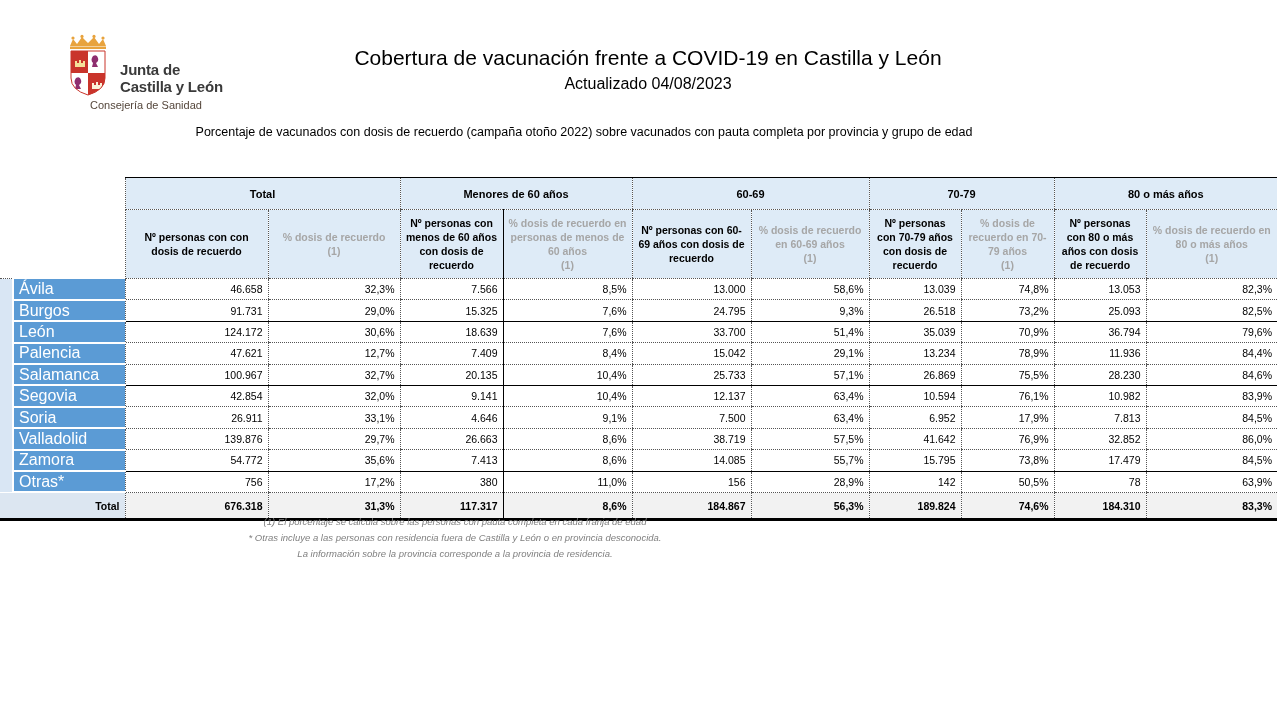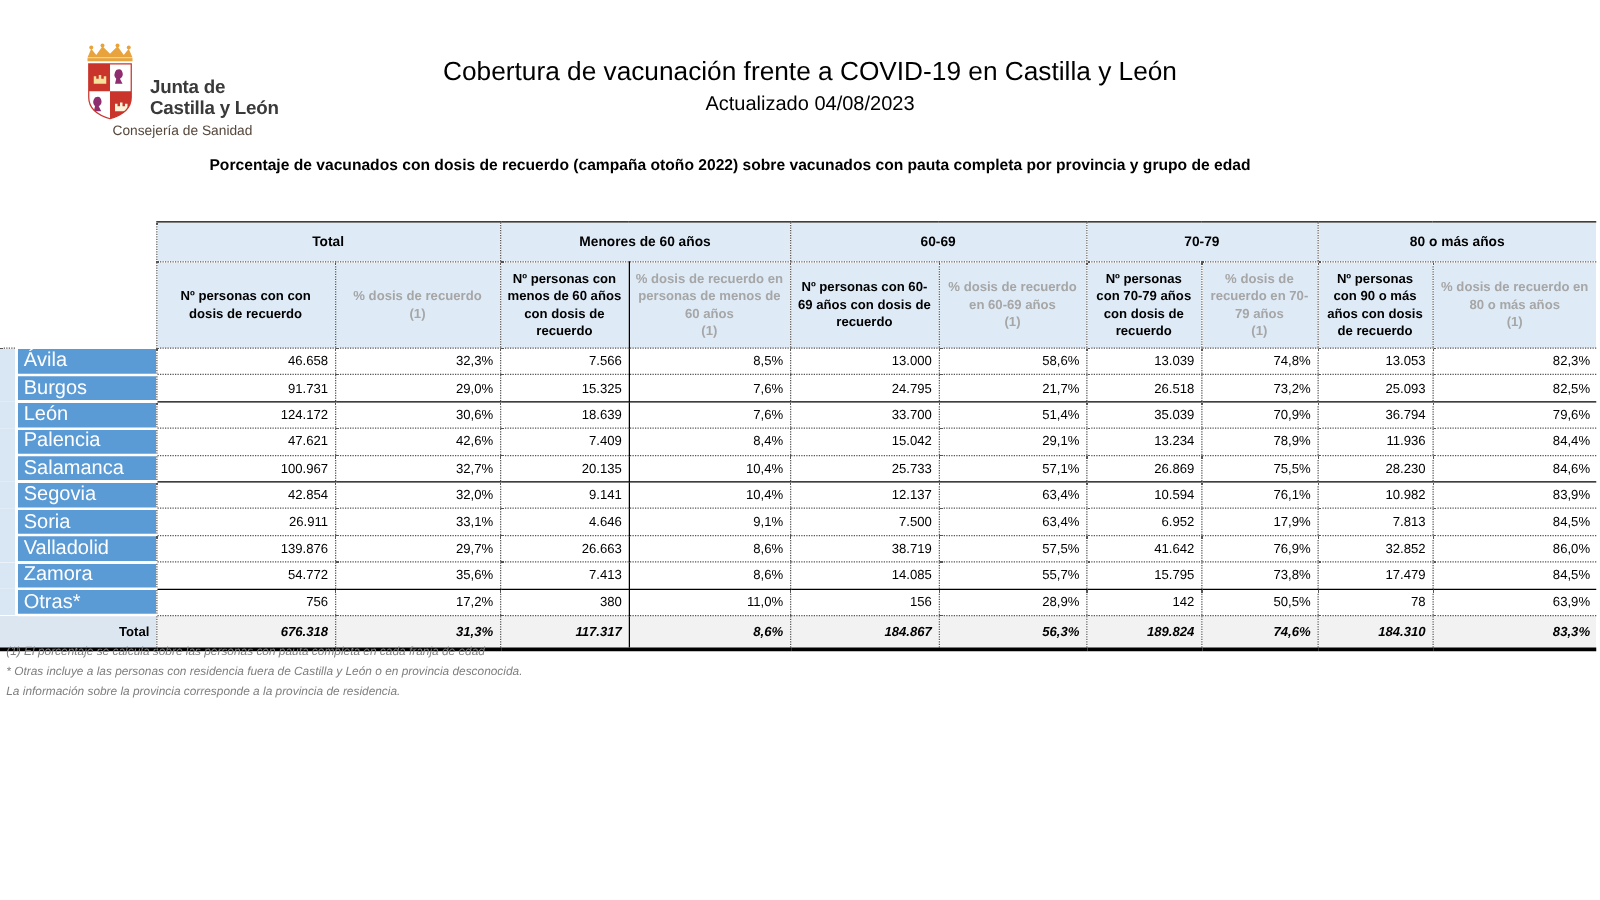--- a/index.html
+++ b/index.html
@@ -9,21 +9,21 @@
   }
   
   .logo{position:absolute;left:62px;top:34px;width:200px;}
   .logo-row{display:flex;align-items:flex-end;}
   .logo-arms{width:52px;height:62px;flex:0 0 auto;}
   .logo-text{margin-left:6px;margin-top:16px;font-weight:bold;font-size:15px;line-height:1.12;color:#3a3a3a;letter-spacing:-0.2px;}
   .logo-sub{margin-top:3px;margin-left:28px;font-size:11px;color:#55473c;}
   .titles{position:absolute;left:0;top:46px;width:1280px;text-align:center;padding-left:16px;box-sizing:border-box;}
   .title{font-size:21px;color:#000;}
   .updated{font-size:16px;margin-top:5px;}
-  .caption{position:absolute;left:0;top:125px;width:1088px;box-sizing:border-box;padding-left:80px;text-align:center;font-weight:bold;font-size:12.5px;}
+  .caption{position:absolute;left:0;top:125px;width:1088px;box-sizing:border-box;padding-left:80px;text-align:center;font-weight:normal;font-size:12.5px;}
 
   
   table.cov{position:absolute;left:0;top:177px;border-collapse:collapse;table-layout:fixed;width:1277px;font-size:10.5px;}
   table.cov td,table.cov th{padding:0 5px;overflow:hidden;}
 
   
   .grp{background:#DEEBF7;font-weight:bold;font-size:11px;text-align:center;vertical-align:middle;
        border-top:1px solid #000;border-bottom:1px dotted #555;border-left:1px dotted #555;height:31px;}
   .sub{background:#DEEBF7;text-align:center;vertical-align:middle;height:68px;line-height:1.35;
        border-bottom:1px dotted #555;border-left:1px dotted #555;white-space:pre-line;padding:2px 6px;}
@@ -38,25 +38,25 @@
   .plabel{background:#5B9BD5;color:#fff;font-size:16px;text-align:left;vertical-align:middle;
           border-bottom:2px solid #fff;padding-left:5px;font-weight:normal;}
   td.num{ text-align:right;vertical-align:middle;border-left:1px dotted #555;border-bottom:1px dotted #555;height:20.4px;background:#fff;}
   tr.solidrow td.num{border-bottom:1px solid #000;}
   td.num.sepright{border-right:1.5px solid #000;}
   th.sepright,td.sepright{border-right:1.5px solid #000;}
 
   
   .totlabel{background:#DCE6F1;font-weight:bold;text-align:right;vertical-align:middle;padding-right:6px;border-bottom:3px solid #000;height:25px;}
   td.totcell{background:#F2F2F2;font-weight:bold;text-align:right;vertical-align:middle;
-             border-left:1px dotted #555;border-bottom:3px solid #000;border-top:1px dotted #555;height:25px;font-style:italic;}
+             border-left:1px dotted #555;border-bottom:3px solid #000;border-top:1px dotted #555;height:25px;}
 
   
   .notes{position:absolute;left:5px;top:517px;width:900px;font-style:italic;font-size:9.5px;color:#7F7F7F;}
-  .notes div{margin-bottom:5px;line-height:1.15;}
+  .notes div{margin-bottom:5px;line-height:1.15;text-align:center;}
 </style>
 </head>
 <body>
 
 <div class="page">
 
   <div class="logo">
     <div class="logo-row">
       <svg class="logo-arms" viewBox="0 0 52 62">
 
@@ -137,21 +137,21 @@
 (1)</th>
           <th class="sub n sepright">Nº personas con menos de 60 años con dosis de recuerdo</th>
           <th class="sub p">% dosis de recuerdo en personas de menos de 60 años
 (1)</th>
           <th class="sub n">Nº personas con 60-69 años con dosis de recuerdo</th>
           <th class="sub p">% dosis de recuerdo en 60-69 años
 (1)</th>
           <th class="sub n">Nº personas con 70-79 años con dosis de recuerdo</th>
           <th class="sub p">% dosis de recuerdo en 70-79 años
 (1)</th>
-          <th class="sub n">Nº personas con 90 o más años con dosis de recuerdo</th>
+          <th class="sub n">Nº personas con 80 o más años con dosis de recuerdo</th>
           <th class="sub p">% dosis de recuerdo en 80 o más años
 (1)</th>
         </tr>
       </thead>
     <tbody id="covbody">
         <tr>
           <td class="sliver first"></td>
           <td class="gapcol"></td>
           <td class="plabel">Ávila</td>
           <td class="num">46.658</td>
@@ -167,21 +167,21 @@
         </tr>
         <tr class="solidrow">
           <td class="sliver"></td>
           <td class="gapcol"></td>
           <td class="plabel">Burgos</td>
           <td class="num">91.731</td>
           <td class="num">29,0%</td>
           <td class="num sepright">15.325</td>
           <td class="num">7,6%</td>
           <td class="num">24.795</td>
-          <td class="num">21,7%</td>
+          <td class="num">9,3%</td>
           <td class="num">26.518</td>
           <td class="num">73,2%</td>
           <td class="num">25.093</td>
           <td class="num">82,5%</td>
         </tr>
         <tr>
           <td class="sliver"></td>
           <td class="gapcol"></td>
           <td class="plabel">León</td>
           <td class="num">124.172</td>
@@ -193,21 +193,21 @@
           <td class="num">35.039</td>
           <td class="num">70,9%</td>
           <td class="num">36.794</td>
           <td class="num">79,6%</td>
         </tr>
         <tr>
           <td class="sliver"></td>
           <td class="gapcol"></td>
           <td class="plabel">Palencia</td>
           <td class="num">47.621</td>
-          <td class="num">42,6%</td>
+          <td class="num">12,7%</td>
           <td class="num sepright">7.409</td>
           <td class="num">8,4%</td>
           <td class="num">15.042</td>
           <td class="num">29,1%</td>
           <td class="num">13.234</td>
           <td class="num">78,9%</td>
           <td class="num">11.936</td>
           <td class="num">84,4%</td>
         </tr>
         <tr class="solidrow">

